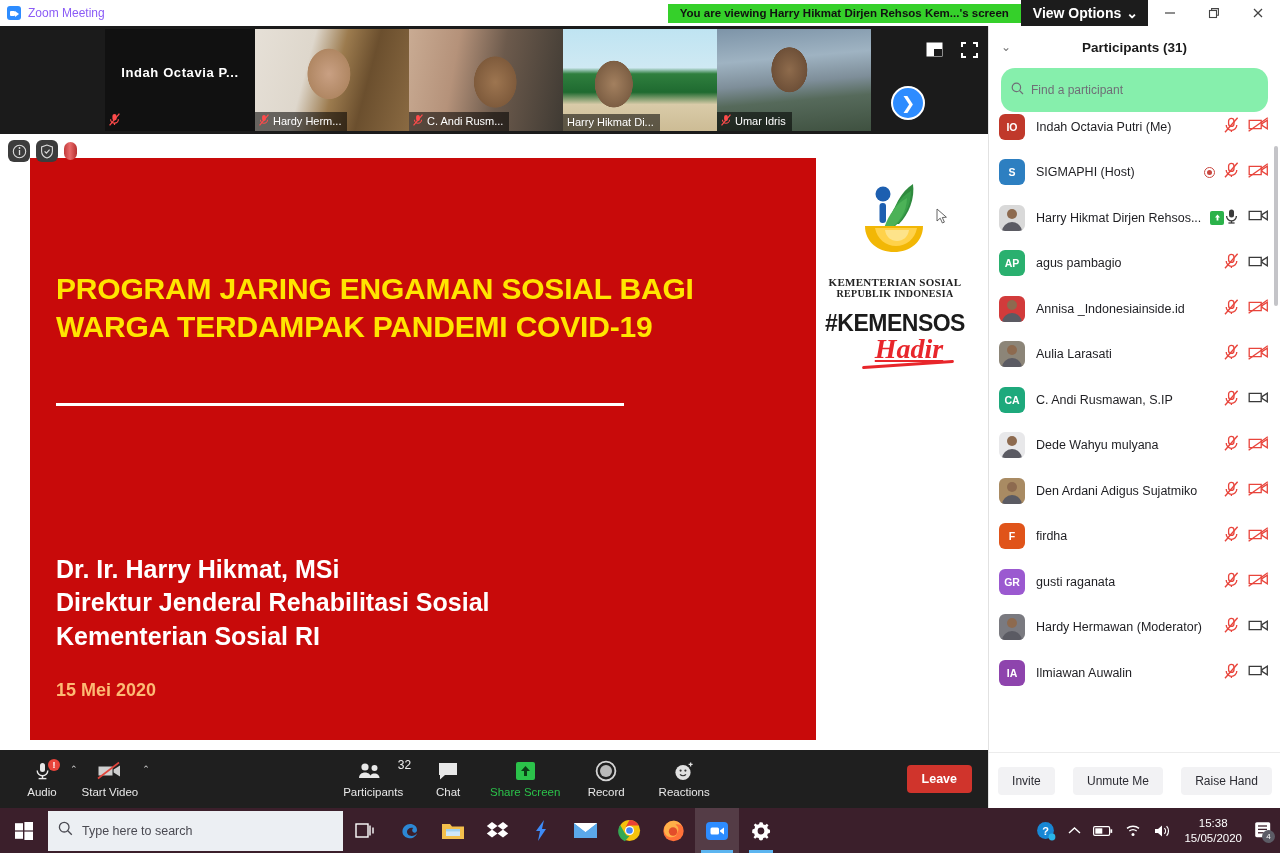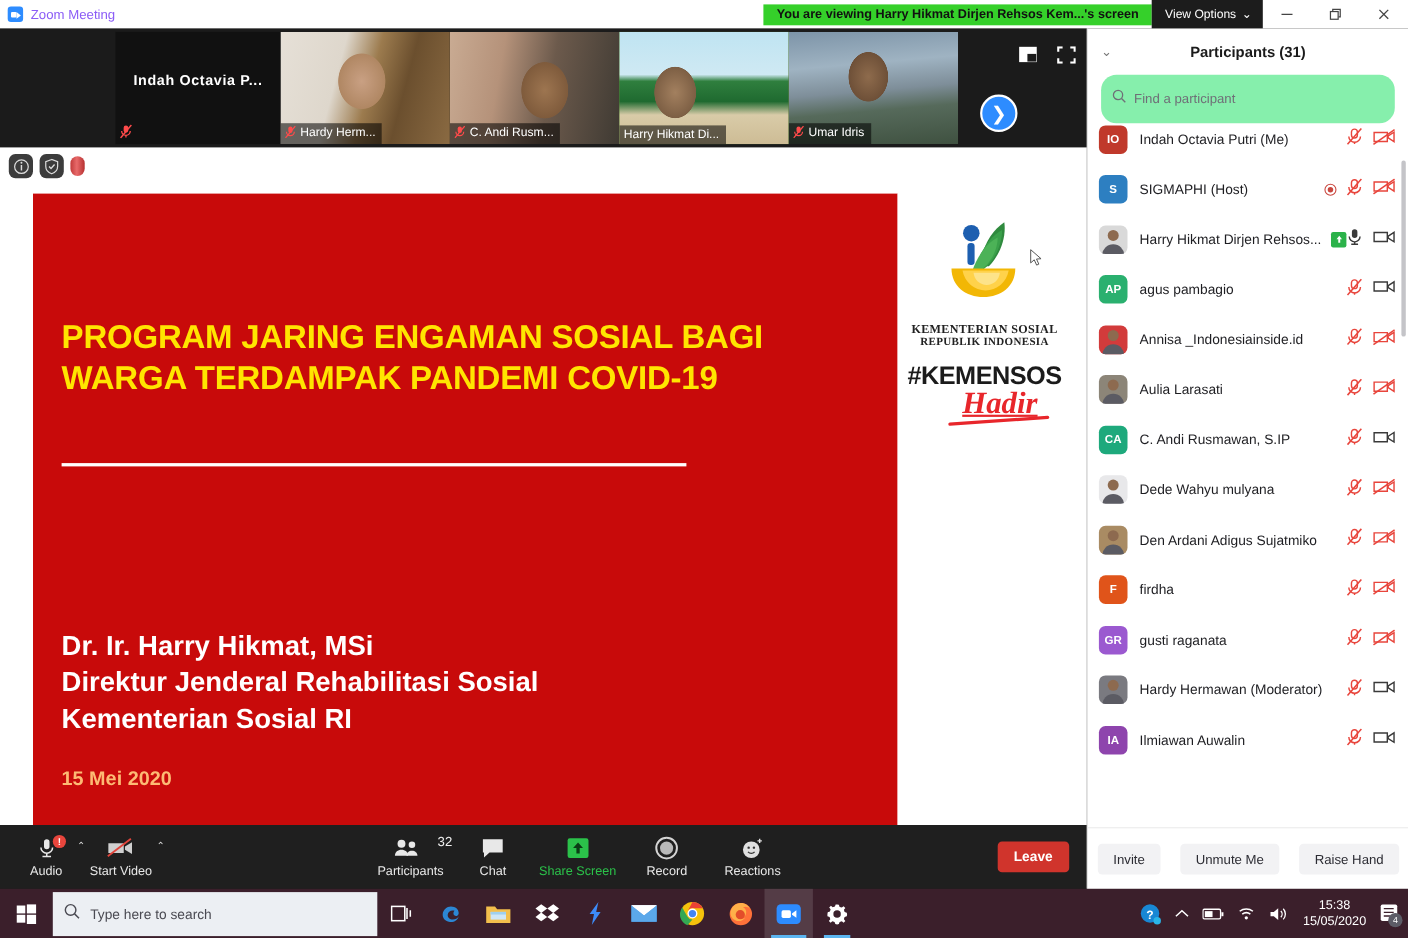--- a/index.html
+++ b/index.html
@@ -29,21 +29,21 @@
     border-left: 4px solid #fff; border-top: 3px solid transparent;
     border-bottom: 3px solid transparent;
   }
   .tb-title { font-size: 12px; color: #8b5cf6; }
   .tb-spacer { flex: 1; }
   .viewing-banner {
     background: #35d02a; color: #111; font-size: 11.5px; font-weight: bold;
     padding: 3px 12px 4px 12px; margin-right: 0px; white-space: nowrap;
   }
   .view-options {
-    background: #1c1c1c; color: #fff; font-size: 11px; font-weight: normal;
+    background: #1c1c1c; color: #fff; font-size: 14px; font-weight: bold;
     padding: 5px 10px 6px 12px; white-space: nowrap; height: 26px;
     display: flex; align-items: center; gap: 5px; justify-content: space-between;
   }
   .win-ctrls { display: flex; align-items: center; height: 26px; }
   .win-btn {
     width: 44px; height: 26px; display: flex; align-items: center;
     justify-content: center; font-size: 13px; color: #333;
   }
   .win-btn svg { display: block; }
 
@@ -119,21 +119,21 @@
   .st-btn {
     width: 22px; height: 22px; border-radius: 6px; background: #3c3c3c;
     color: #e7e7e7; display: flex; align-items: center; justify-content: center;
     font-size: 11px; font-weight: bold;
   }
   .st-rec {
     width: 13px; height: 18px; border-radius: 7px;
     background: linear-gradient(90deg,#c23b3b,#e86a6a 45%,#b63030);
   }
   .slide {
-    position: absolute; left: 14px; top: 42px; width: 960px; height: 582px;
+    position: absolute; left: 14px; top: 24px; width: 960px; height: 582px;
     background: #ffffff; display: flex; padding-left: 16px;
   }
   .slide-red {
     width: 786px; height: 582px; background: #c80a0a;
     position: relative;
   }
   .slide-title {
     position: absolute; left: 26px; top: 112px; width: 700px;
     color: #ffe500; font-size: 30px; font-weight: bold;
     line-height: 1.28; letter-spacing: -0.2px;

